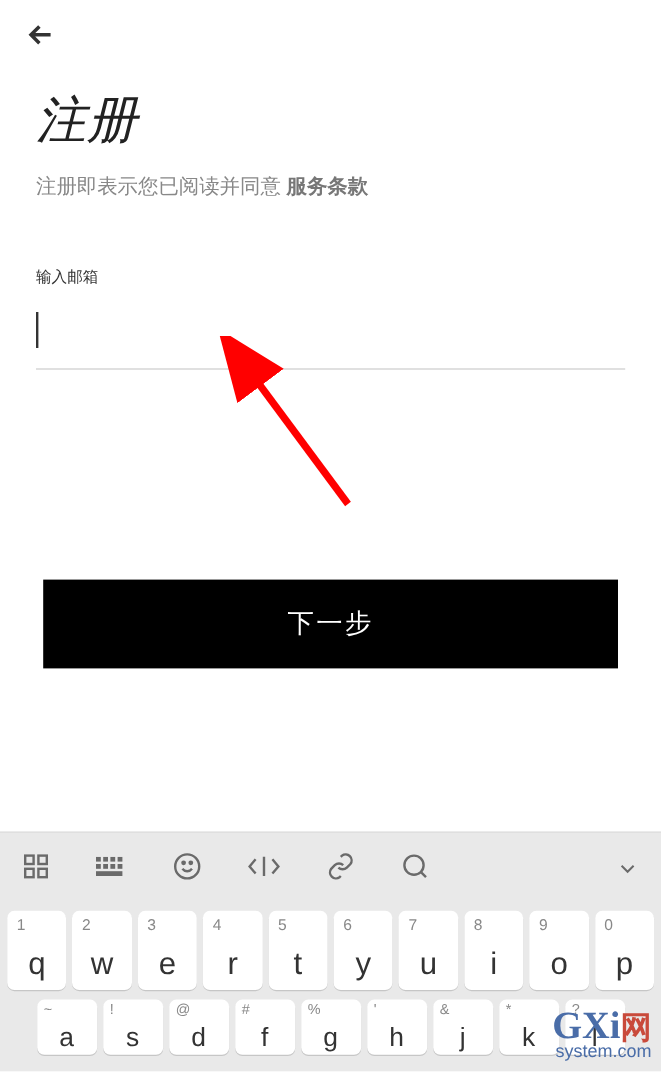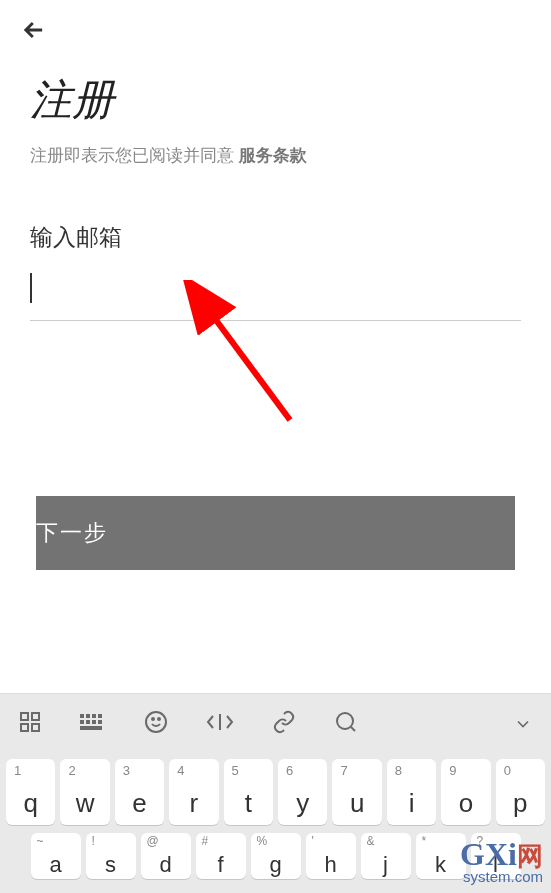--- a/index.html
+++ b/index.html
@@ -33,21 +33,21 @@
       padding: 8px 30px 0 30px;
       font-size: 17px;
       color: #888;
     }
     .agreement .link {
       color: #777;
       font-weight: 600;
     }
     .field-label {
       padding: 55px 30px 8px 30px;
-      font-size: 23px;
+      font-size: 13px;
       color: #333;
       font-weight: 500;
     }
     .input-wrap {
       margin: 10px 30px 0 30px;
       border-bottom: 1px solid #ccc;
       padding-bottom: 10px;
       position: relative;
     }
     .text-input {
@@ -67,23 +67,24 @@
       background: #333;
     }
     .arrow-annotation {
       position: absolute;
       left: 140px;
       top: 280px;
       pointer-events: none;
     }
     .next-button {
       margin: 175px 36px 0 36px;
-      background: #737373;
+      background: #000000;
       color: #fff;
       font-size: 22px;
+      text-align: center;
       padding: 22px 0;
       cursor: pointer;
       letter-spacing: 2px;
     }
     .keyboard {
       position: absolute;
       bottom: 0;
       left: 0;
       right: 0;
       background: #e9e9e9;

